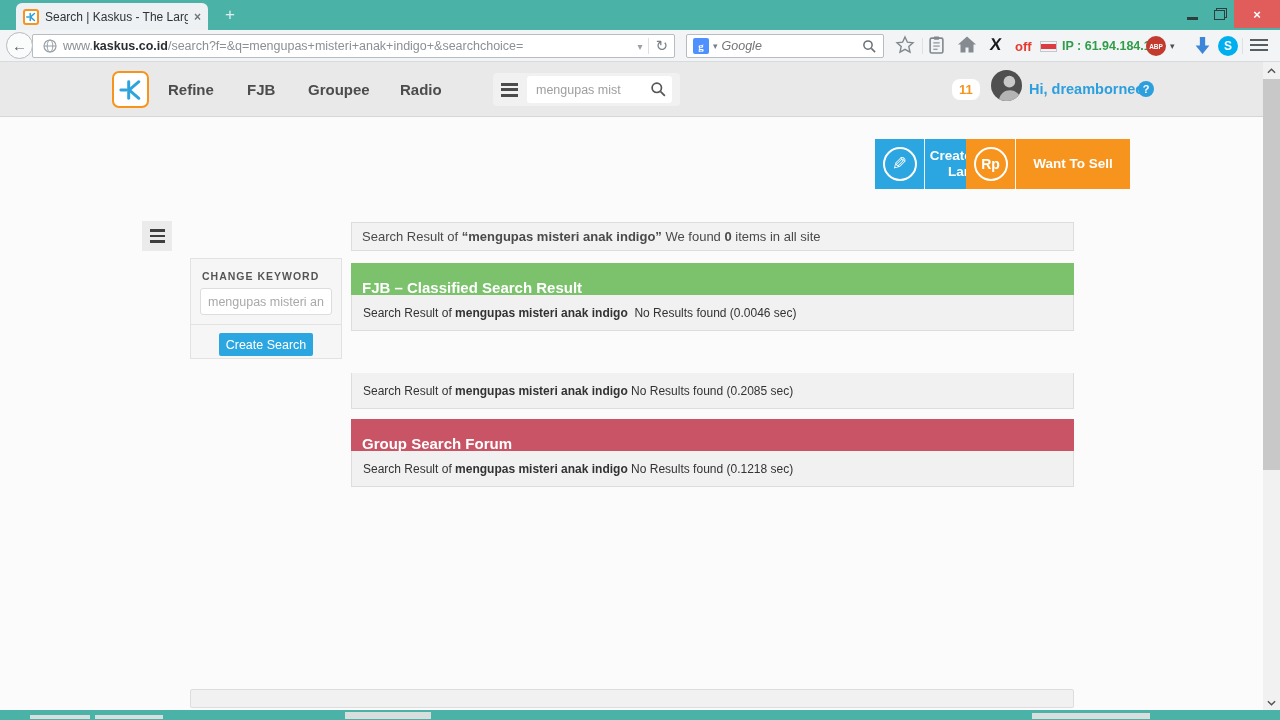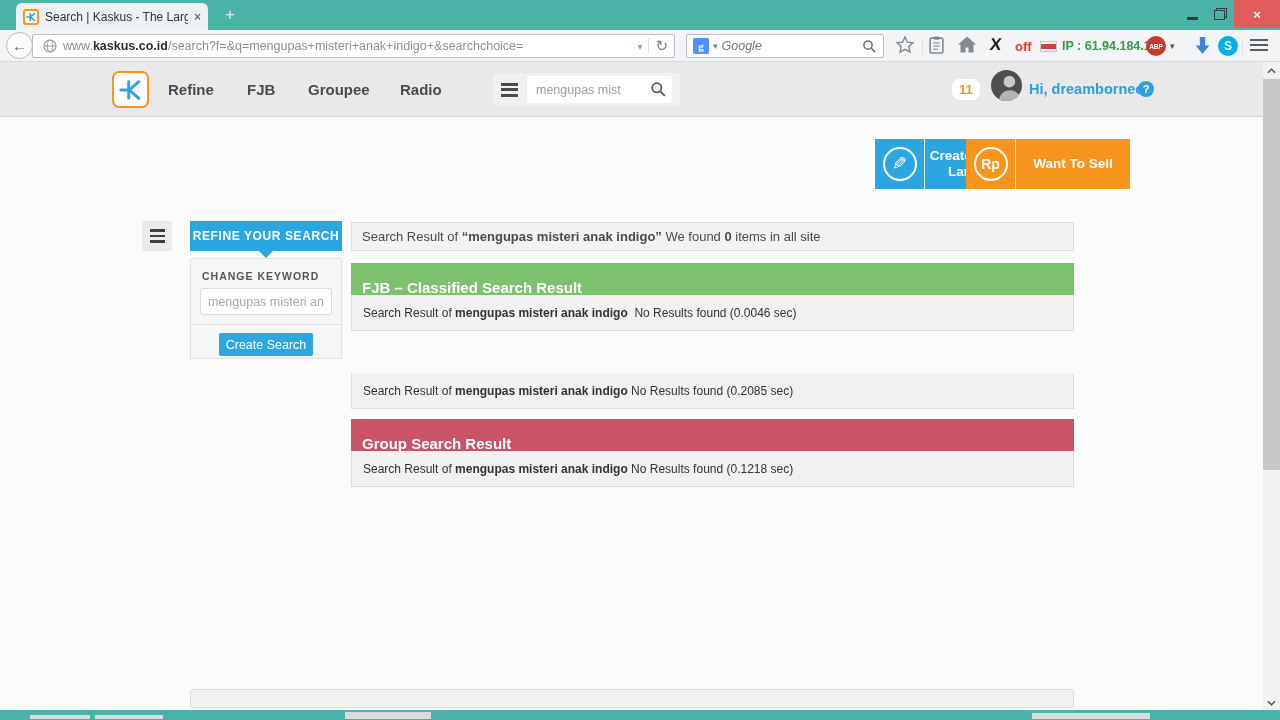--- a/index.html
+++ b/index.html
@@ -297,21 +297,20 @@
     <span class="btn-label">
       <span>Want To Sell</span>
     </span>
   </div>
 
   <div class="toggle">
       <i></i>
       <i></i>
       <i></i>
     </div>
-  <div class="refine-tab">REFINE YOUR SEARCH</div>
   <div class="sidepanel">
     <div class="ck-label">CHANGE KEYWORD</div>
     <input class="ck-input" value="mengupas misteri anak indigo" style="">
     <div class="sp-div"></div>
     <button class="refine-btn" style="background: rgb(44, 166, 225);">Create Search</button>
   </div>
 
   <div class="summary">
     <span class="pre">Search Result of </span>
       <b class="pre">“mengupas misteri anak indigo”</b>
@@ -326,21 +325,21 @@
       <b class="pre">mengupas misteri anak indigo</b>
       <span class="pre">  No Results found (0.0046 sec)</span>
   </div>
 
   <div class="sec-b" style="top:373px">
     <span class="pre">Search Result of </span>
       <b class="pre">mengupas misteri anak indigo</b>
       <span class="pre"> No Results found (0.2085 sec)</span>
   </div>
 
-  <div class="sec-h" style="top: 419px; background: rgb(201, 84, 101);">Group Search Result</div>
+  <div class="sec-h" style="top: 419px; background: rgb(201, 84, 101);">Group Search Forum</div>
   <div class="sec-b" style="top:451px">
     <span class="pre">Search Result of </span>
       <b class="pre">mengupas misteri anak indigo</b>
       <span class="pre"> No Results found (0.1218 sec)</span>
   </div>
 
   <div class="footerbar"></div>
 
   <div class="vscroll">
     <div class="sb-btn sb-up">

